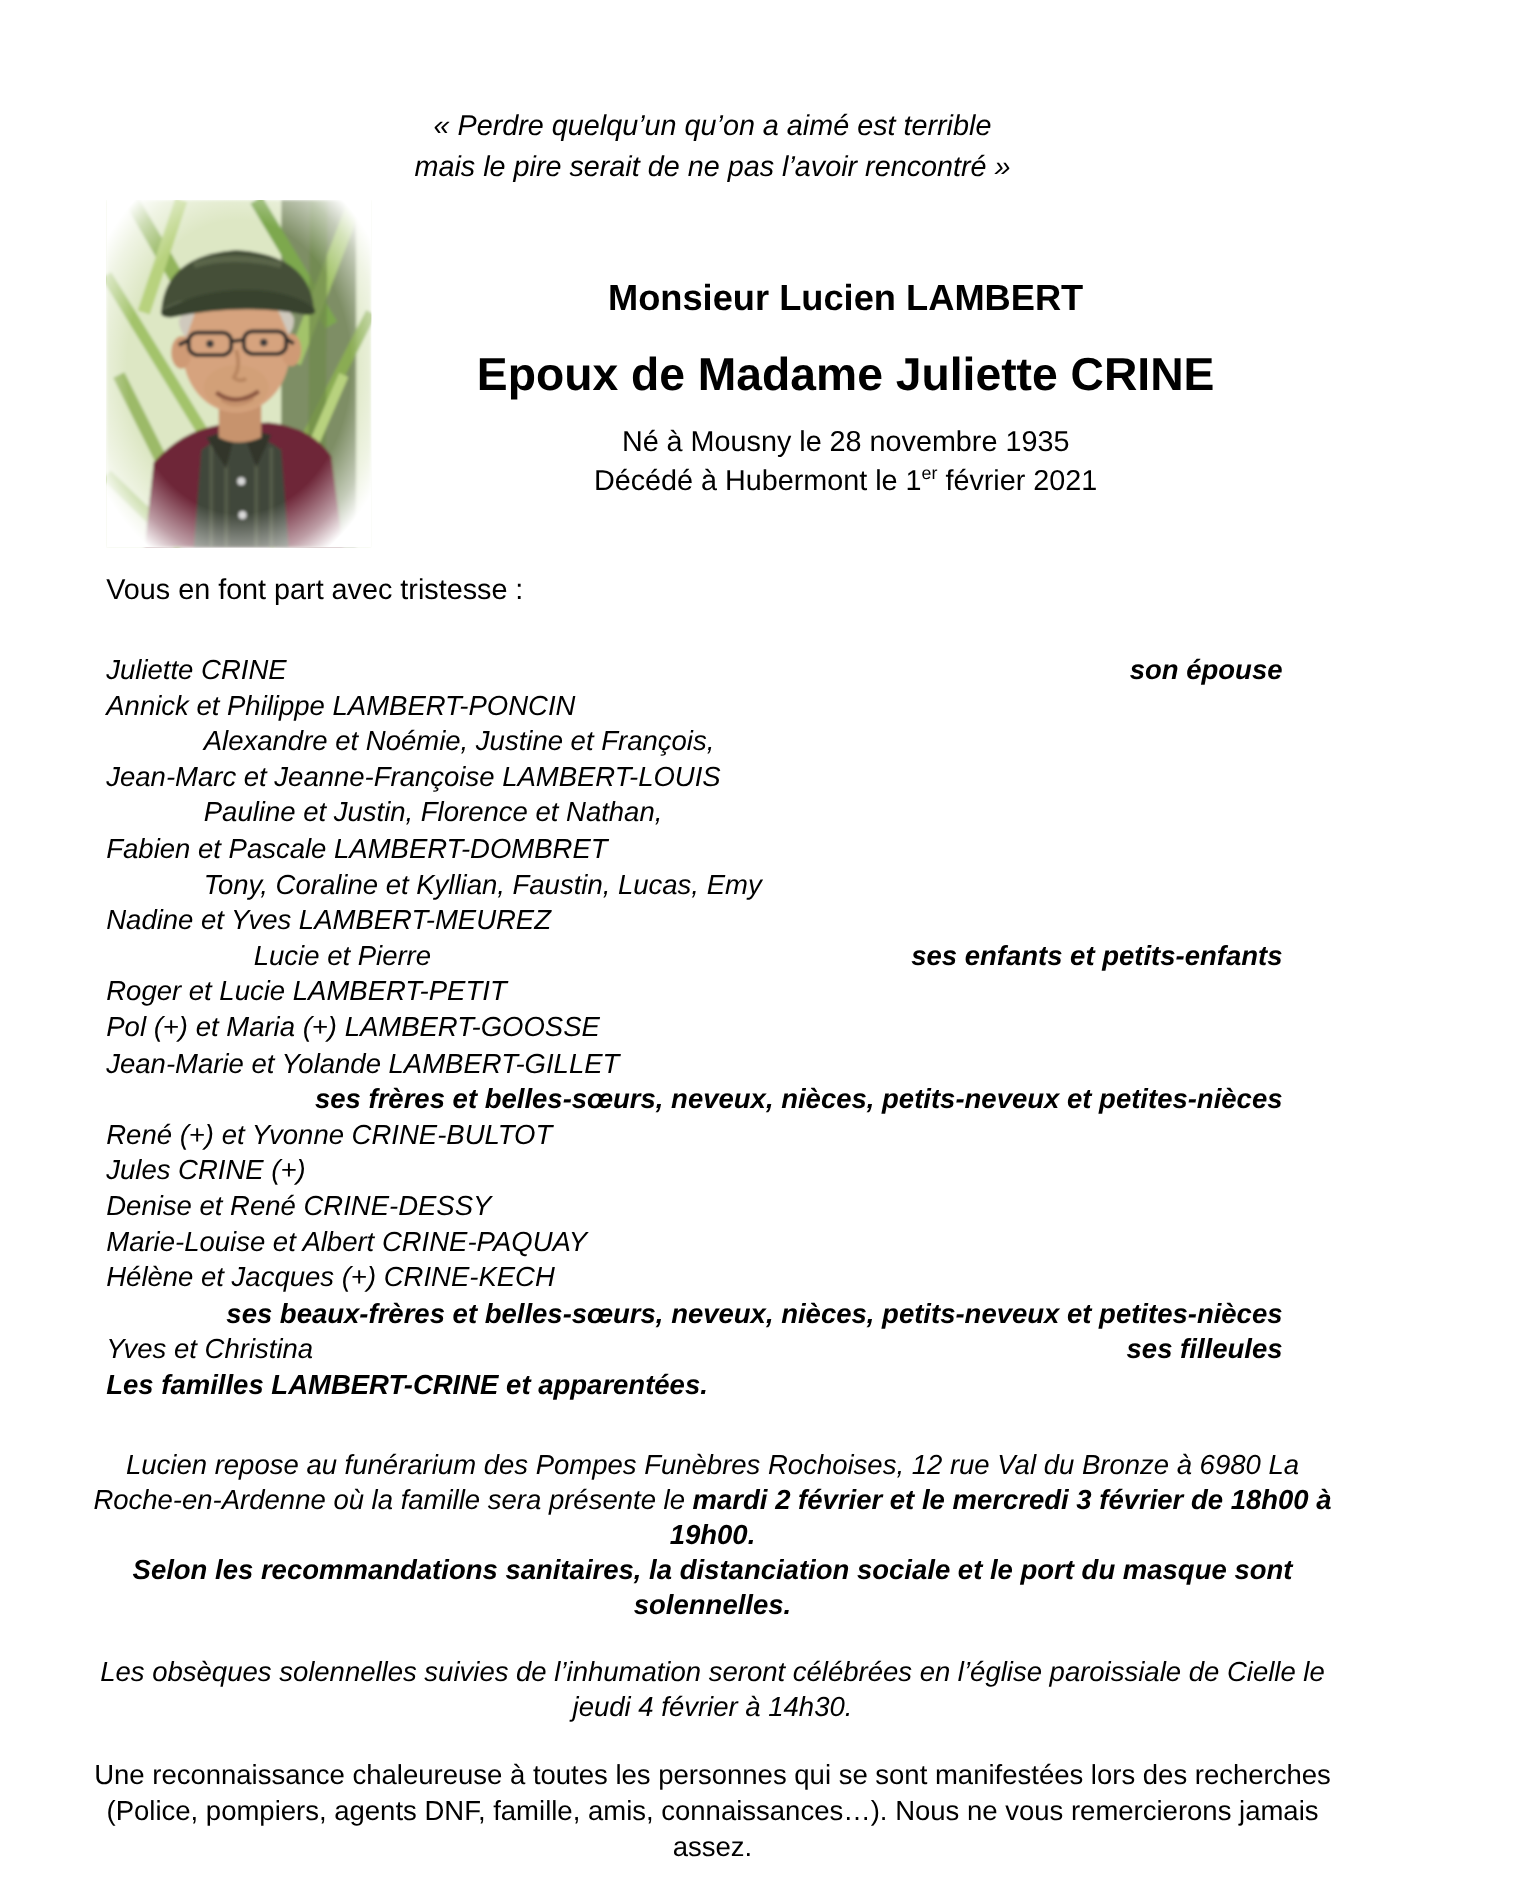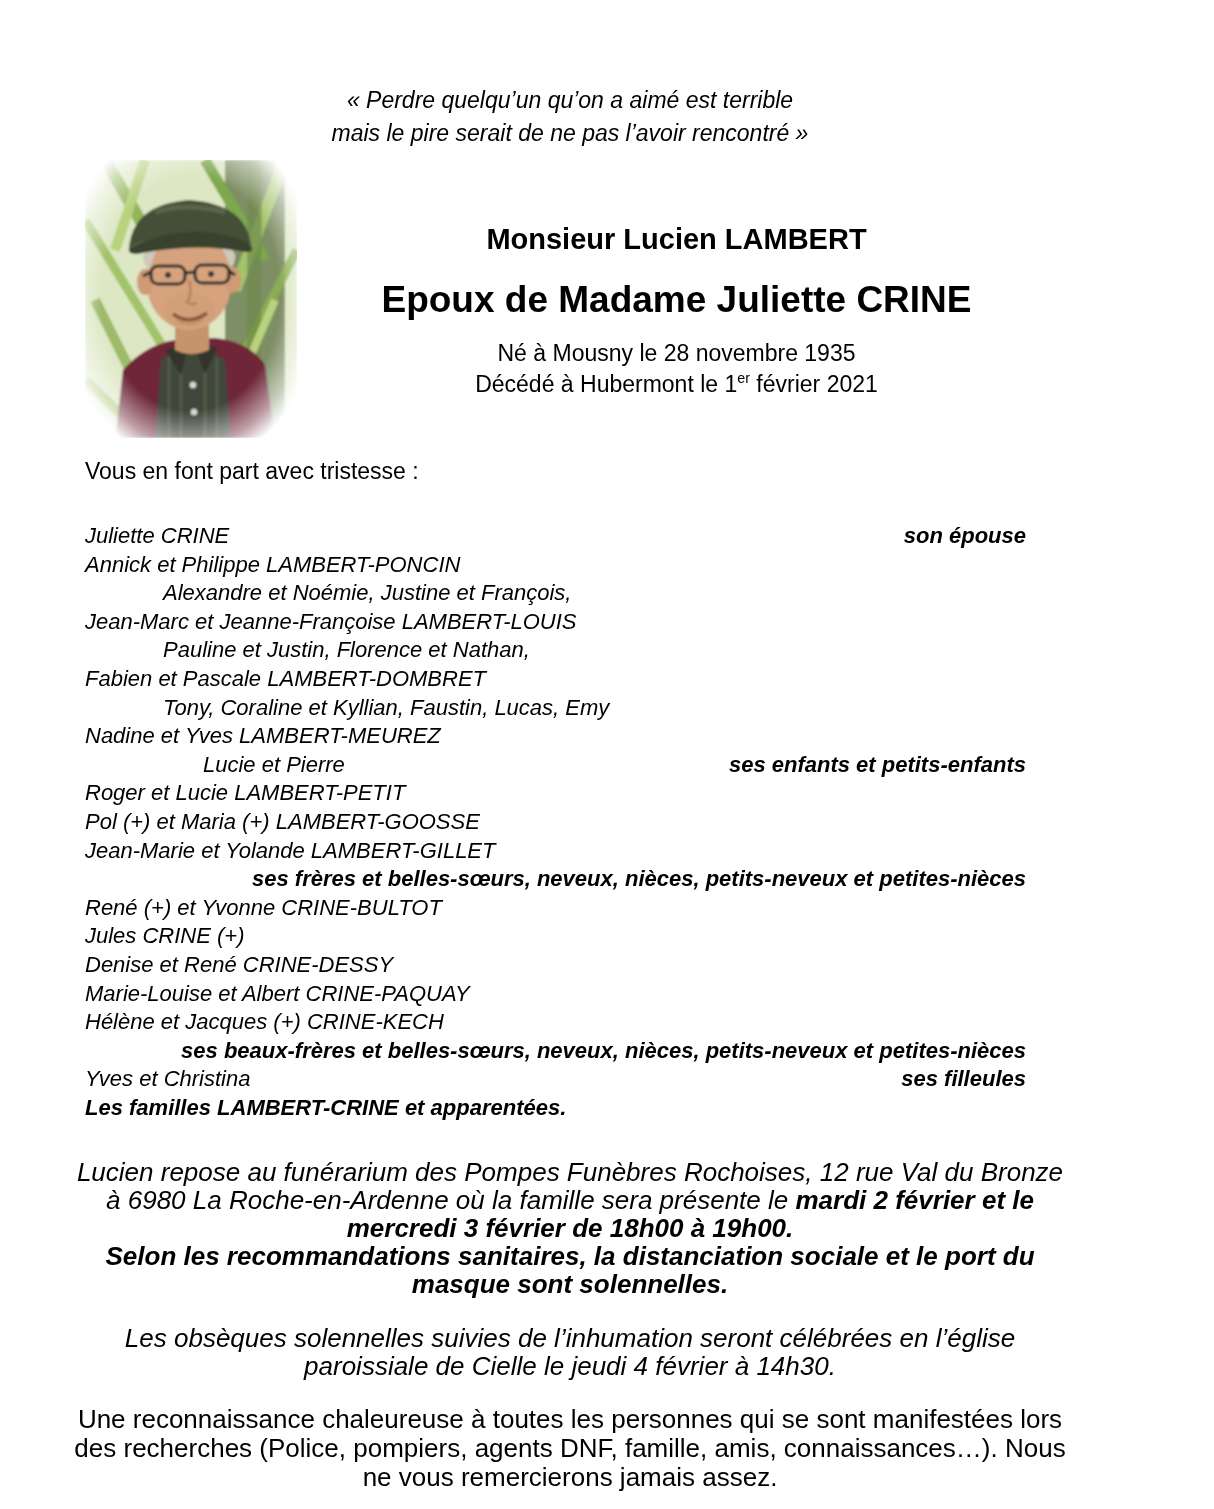--- a/index.html
+++ b/index.html
@@ -47,21 +47,21 @@
   .fam-name.ind2{padding-left:118px;}
   .fam-role{font-weight:bold;white-space:nowrap;margin-left:auto;text-align:right;}
   .role-line{justify-content:flex-end;}
   .fam-strong .fam-name{font-weight:bold;}
 
   
   .notice{
     text-align:center;
     margin:0 70px;
     line-height:28px;
-    font-size:26px;
+    font-size:22px;
   }
   .n1{margin-top:36px;font-style:italic;}
   .n1 .b{font-weight:bold;}
   .n2{margin-top:26px;font-style:italic;}
   .n3{margin-top:25px;font-style:normal;line-height:29px;}
   .n4{margin-top:26px;font-style:italic;}
   .n4 a{text-decoration:underline;}
 </style>
 </head>
 <body>

